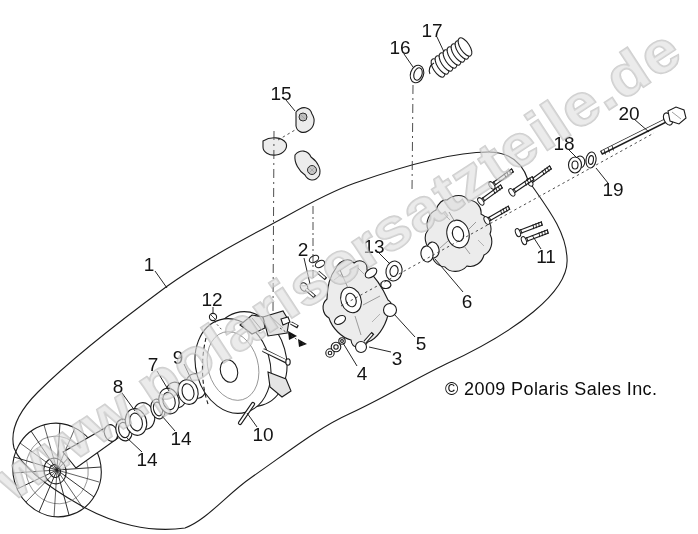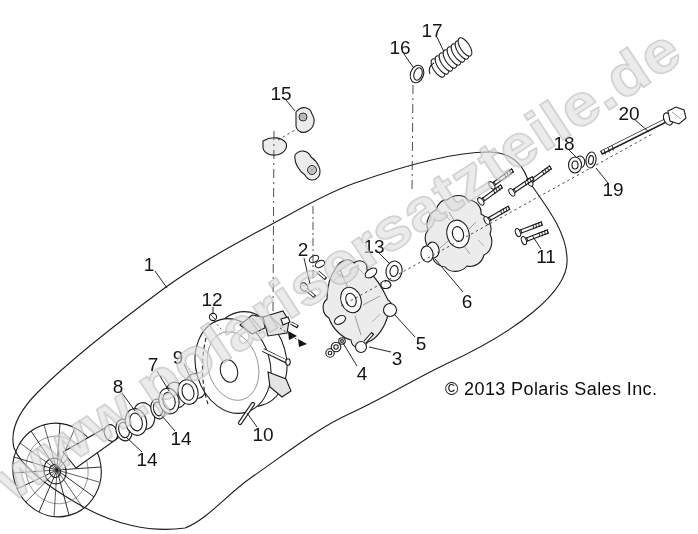--- a/index.html
+++ b/index.html
@@ -344,15 +344,15 @@
         <text x="564" y="143" class="callout">18</text>
         <line x1="608" y1="183" x2="596" y2="168" class="leader"></line>
         <text x="613" y="189" class="callout">19</text>
         <line x1="634" y1="119" x2="649" y2="132" class="leader"></line>
         <text x="629" y="113" class="callout">20</text>
       </g>
 
   <text class="watermark" transform="translate(12,502) rotate(-33.3)" textLength="806" lengthAdjust="spacingAndGlyphs">www.polarisersatzteile.de</text>
 </svg>
 
-<div class="copyright">© 2013 Polaris Sales Inc.</div>
+<div class="copyright">© 2009 Polaris Sales Inc.</div>
 
 </div>
 
 </body></html>

